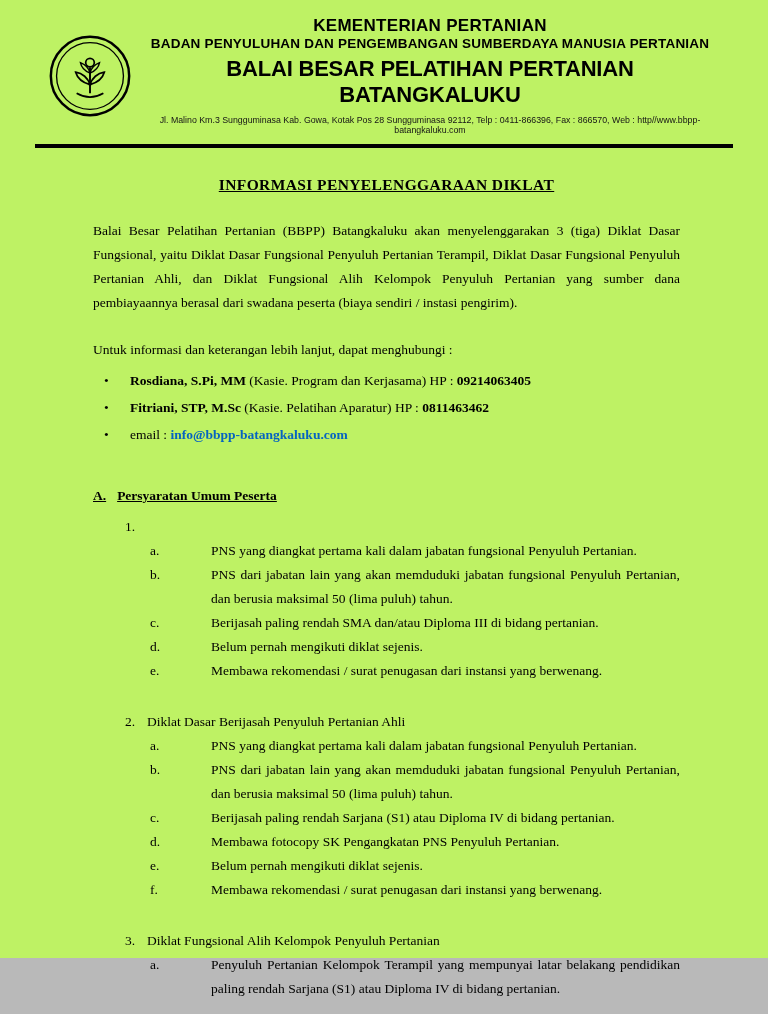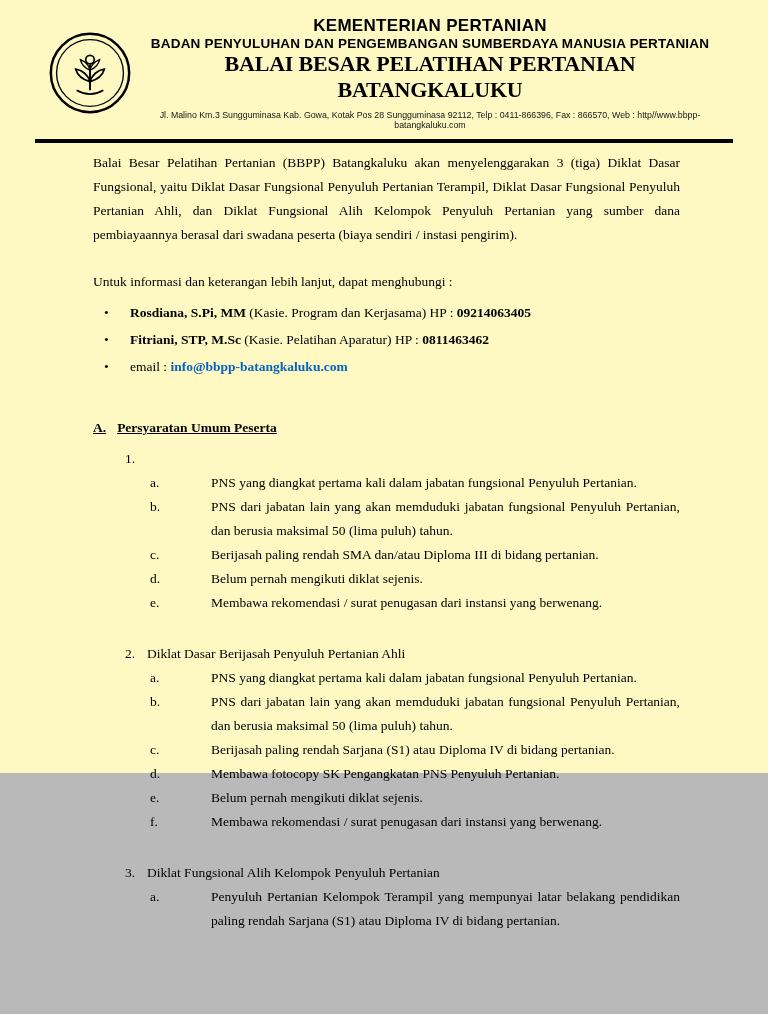--- a/index.html
+++ b/index.html
@@ -1,35 +1,35 @@
 <!DOCTYPE html>
 <html><head>
 <meta charset="utf-8">
 <style>
   * { margin:0; padding:0; box-sizing:border-box; }
   html,body { background:#b9b9b9; }
   body { font-family:"Liberation Serif", serif; color:#000; }
   .stage { position:relative; width:768px; height:1024px; margin:0 auto; background:#b9b9b9; overflow:hidden; }
-  .page { position:absolute; top:0; left:0; width:768px; height:773px; background:#fef9c3; }
+  .page { position:absolute; top:0; left:0; width:768px; height:958px; background:#bef264; }
   .next-page-sliver { position:absolute; top:1014px; left:0; width:768px; height:10px; background:#ffffff; }
 
   
   .letterhead { display:flex; align-items:center; padding:16px 35px 4px 35px; }
   .logo-wrap { flex:0 0 auto; width:86px; height:86px; margin-left:12px; }
   .head-text { flex:1; text-align:center; font-family:"Liberation Sans", sans-serif; padding-right:6px; }
   .ministry { font-size:17px; font-weight:bold; letter-spacing:0.3px; }
   .agency   { font-size:13.5px; font-weight:bold; margin-top:0; letter-spacing:0.2px; }
-  .office   { font-size:22px; font-weight:bold; letter-spacing:-0.2px;font-family:Liberation Serif, serif; }
+  .office   { font-size:22px; font-weight:bold; margin-top:5px; letter-spacing:-0.2px; }
   .address  { font-size:8.8px; margin-top:7px; color:#151515;text-align:center; }
   .rule { margin:5px 35px 0 35px; border-top:4px solid #000; }
 
   
   .content { padding:0 88px 0 93px; font-size:13.5px; }
   .title { text-align:center; font-size:15.5px; font-weight:bold; text-decoration:underline; margin-top:28px; letter-spacing:0.4px; }
-  .para { line-height:24px; text-align:justify; margin-top:8px; }
+  .para { line-height:24px; text-align:justify; margin-top:25px; }
   .contact-intro { margin-top:23px; text-align:left; }
   .contacts { list-style:none; margin-top:5px; }
   .contacts li { display:flex; line-height:27px; }
   .bullet { width:37px; padding-left:11px; flex:0 0 auto; }
   .b { font-weight:bold; }
   .email { color:#0563c1; font-weight:bold; text-decoration:none; cursor:pointer; }
 
   .section-head { margin-top:36px; font-weight:bold; line-height:24px; }
   .sec-label { text-decoration:underline; margin-right:11px; }
   .sec-title { text-decoration:underline; }
@@ -65,20 +65,21 @@
       <div class="head-text">
         <div class="ministry">KEMENTERIAN PERTANIAN</div>
         <div class="agency">BADAN PENYULUHAN DAN PENGEMBANGAN SUMBERDAYA MANUSIA PERTANIAN</div>
         <div class="office">BALAI BESAR PELATIHAN PERTANIAN BATANGKALUKU</div>
         <div class="address">Jl. Malino Km.3 Sungguminasa Kab. Gowa, Kotak Pos 28 Sungguminasa 92112,  Telp : 0411-866396,  Fax : 866570,  Web : http//www.bbpp-batangkaluku.com</div>
       </div>
     </header>
     <div class="rule"></div>
 
     <div class="content">
+      <h1 class="title">INFORMASI PENYELENGGARAAN DIKLAT</h1>
 
       <p class="para">Balai Besar Pelatihan Pertanian (BBPP) Batangkaluku akan menyelenggarakan 3 (tiga) Diklat Dasar Fungsional, yaitu Diklat Dasar Fungsional Penyuluh Pertanian Terampil, Diklat Dasar Fungsional Penyuluh Pertanian Ahli, dan Diklat Fungsional Alih Kelompok Penyuluh Pertanian yang sumber dana pembiayaannya berasal dari swadana peserta (biaya sendiri / instasi pengirim).</p>
 
       <p class="para contact-intro">Untuk informasi dan keterangan lebih lanjut, dapat menghubungi :</p>
 
       <ul class="contacts">
         <li>
           <span class="bullet">•</span>
           <span><span class="b">Rosdiana, S.Pi, MM</span><span> (Kasie. Program dan Kerjasama) HP : </span><span class="b">09214063405</span></span>
         </li>

